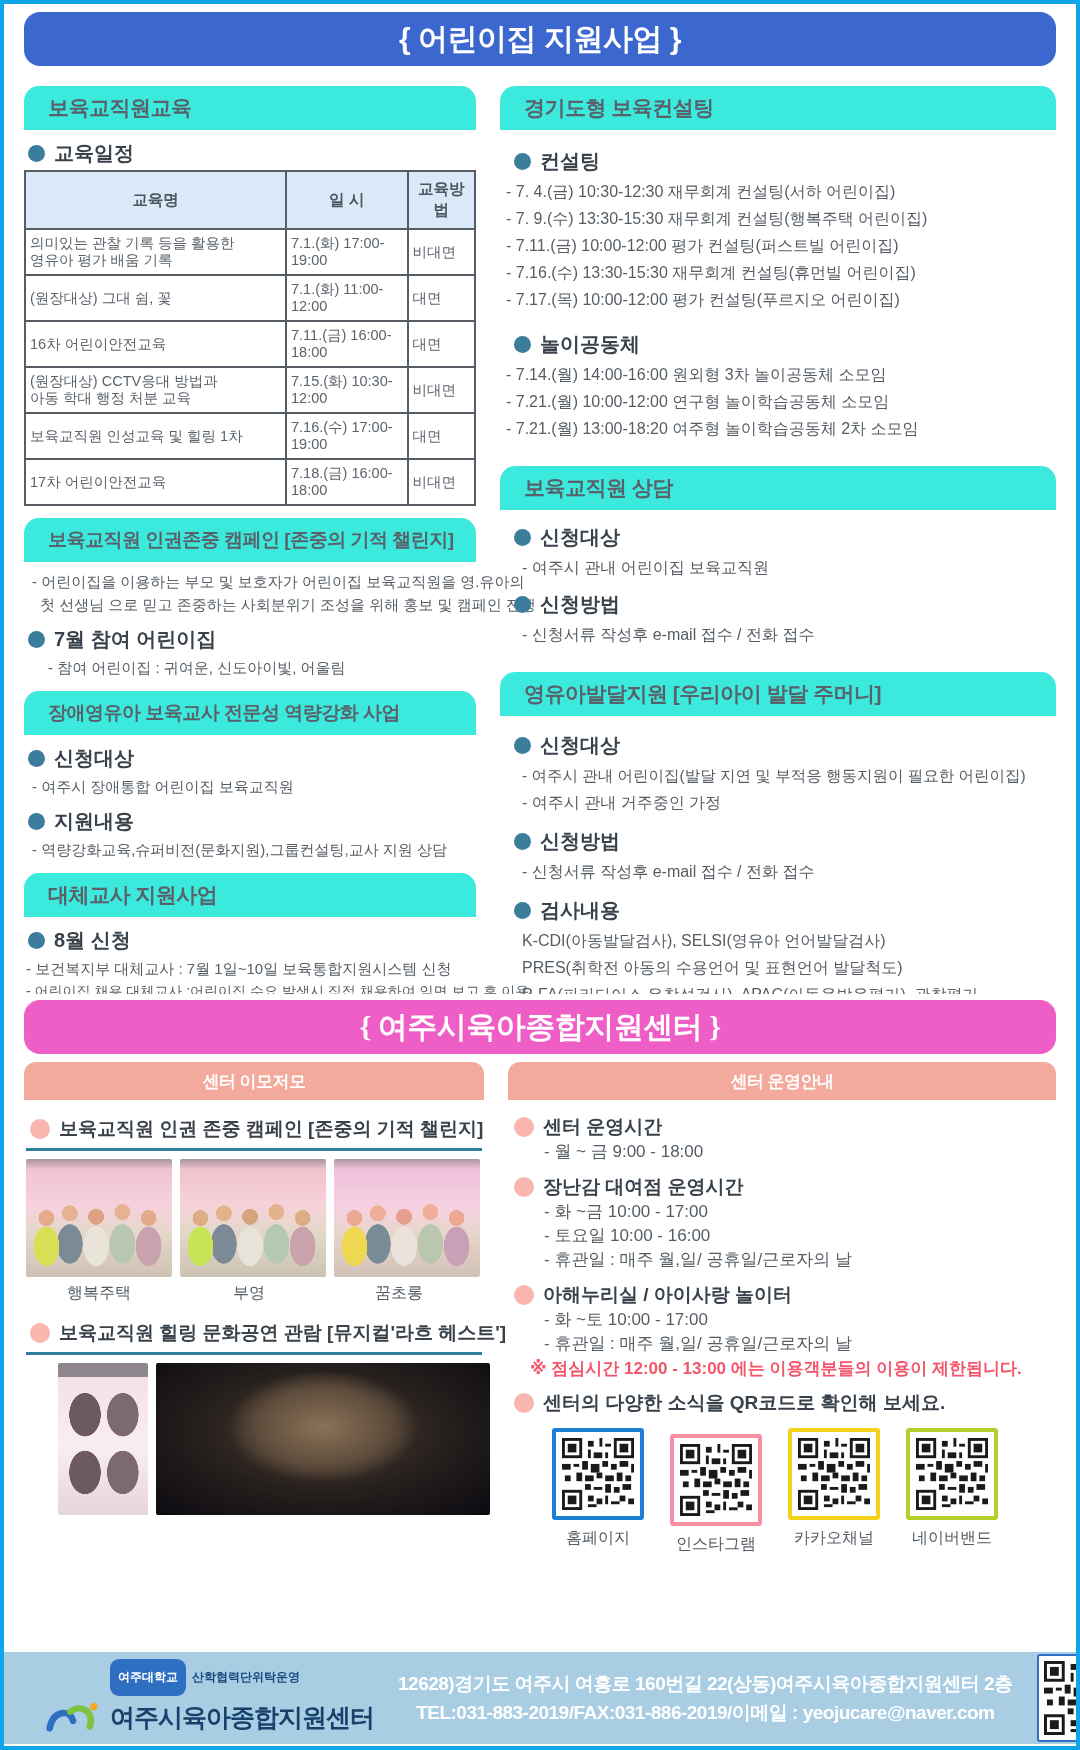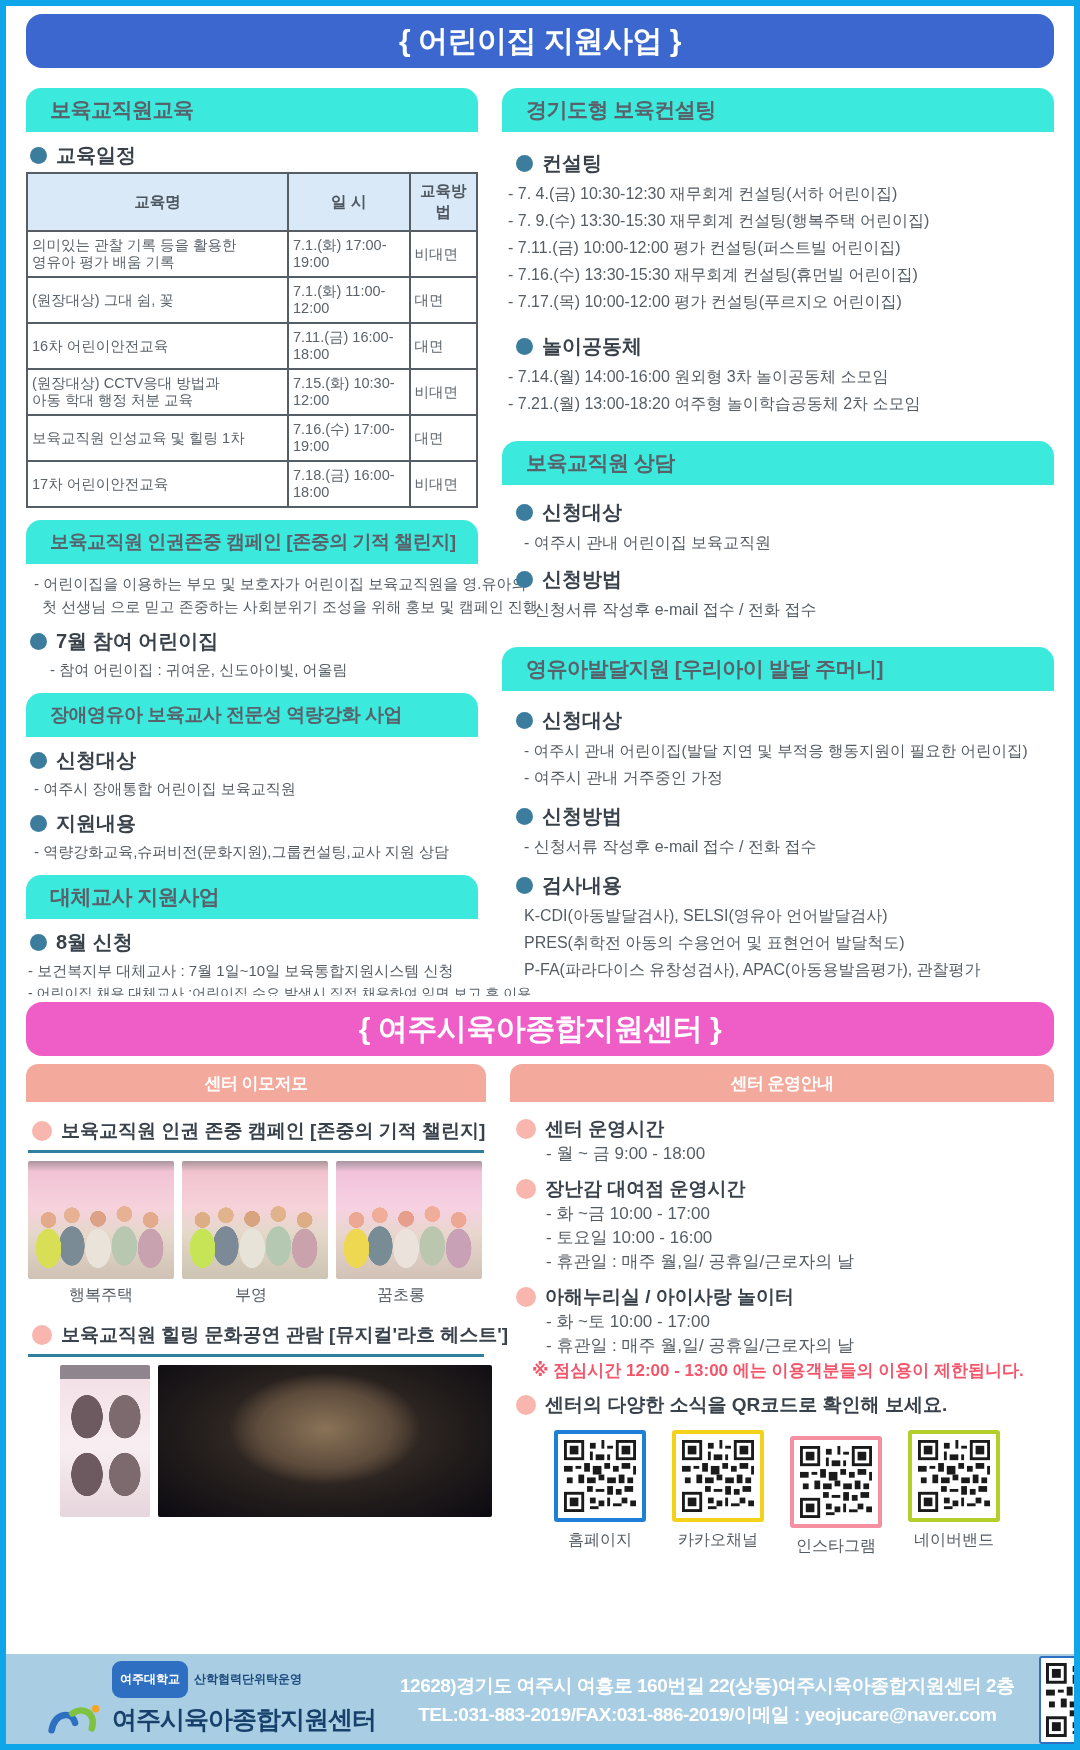--- a/index.html
+++ b/index.html
@@ -1,31 +1,31 @@
 <!DOCTYPE html>
 <html><head>
 <meta charset="utf-8">
 <style>
   * { margin:0; padding:0; box-sizing:border-box; }
   html,body { background:#ffffff; }
   .page {
     position:relative; width:1080px; height:1750px; margin:0 auto;
     background:#ffffff; overflow:hidden;
-    border:6px solid #0ea5e9;
+    border:4px solid #0ea5e9;
     font-family:"Liberation Sans","DejaVu Sans",sans-serif;
     color:#454d55;
   }
   
   .banner {
     margin:8px 20px 0; height:54px; border-radius:16px;
     display:flex; align-items:center; justify-content:center;
     color:#fff; font-weight:bold; font-size:30px; letter-spacing:-0.5px;
   }
   .banner.blue { background:#3b67cf; }
-  .banner.pink { background:#ef5ec7; margin-top:6px; }
+  .banner.pink { background:#ef5ec7; margin-top:6px;font-family:Liberation Serif, serif; }
   
   .cols { display:flex; gap:24px; margin:20px 20px 0; height:908px; overflow:hidden; }
   .col.left  { width:452px; flex:none; }
   .col.right { flex:1; min-width:0; }
   .sec-header {
     background:#3ce9dd; border-radius:15px 15px 0 0; height:44px;
     display:flex; align-items:center; padding:0 24px;
     color:#59616b; font-weight:bold; font-size:21px; letter-spacing:-0.5px; white-space:nowrap;
   }
   .sec-header.fit { font-size:19px; }
@@ -291,20 +291,21 @@
       <div class="item">- 7. 9.(수) 13:30-15:30 재무회계 컨설팅(행복주택 어린이집)</div>
       <div class="item">- 7.11.(금) 10:00-12:00 평가 컨설팅(퍼스트빌 어린이집)</div>
       <div class="item">- 7.16.(수) 13:30-15:30 재무회계 컨설팅(휴먼빌 어린이집)</div>
       <div class="item">- 7.17.(목) 10:00-12:00 평가 컨설팅(푸르지오 어린이집)</div>
 
       <div class="bullet-title gap-lg" style="margin-left:14px">
         <span class="dot"></span>
         <span>놀이공동체</span>
       </div>
       <div class="item">- 7.14.(월) 14:00-16:00 원외형 3차 놀이공동체 소모임</div>
+      <div class="item">- 7.21.(월) 10:00-12:00 연구형 놀이학습공동체 소모임</div>
       <div class="item">- 7.21.(월) 13:00-18:20 여주형 놀이학습공동체 2차 소모임</div>
 
       <div class="sec-header gap-xl">
         <span>보육교직원 상담</span>
       </div>
       <div class="bullet-title" style="margin-left:14px;margin-top:14px">
         <span class="dot"></span>
         <span>신청대상</span>
       </div>
       <div class="item indent">- 여주시 관내 어린이집 보육교직원</div>
@@ -418,36 +419,36 @@
 
       <div class="qr-row">
         <div class="qr-card">
           <div class="qr-frame" style="border-color: rgb(29, 127, 214);">
             <svg class="qr-svg" viewBox="0 0 25 25">
                 <use href="#qrglyph"></use>
               </svg>
           </div>
           <div class="qr-label">홈페이지</div>
         </div>
+        <div class="qr-card qr-stagger">
+          <div class="qr-frame" style="border-color: rgb(245, 144, 162);">
+            <svg class="qr-svg" viewBox="0 0 25 25">
+                <use href="#qrglyph"></use>
+              </svg>
+          </div>
+          <div class="qr-label">인스타그램</div>
+        </div>
         <div class="qr-card">
           <div class="qr-frame" style="border-color: rgb(244, 210, 26);">
             <svg class="qr-svg" viewBox="0 0 25 25">
                 <use href="#qrglyph"></use>
               </svg>
           </div>
           <div class="qr-label">카카오채널</div>
         </div>
-        <div class="qr-card qr-stagger">
-          <div class="qr-frame" style="border-color: rgb(245, 144, 162);">
-            <svg class="qr-svg" viewBox="0 0 25 25">
-                <use href="#qrglyph"></use>
-              </svg>
-          </div>
-          <div class="qr-label">인스타그램</div>
-        </div>
         <div class="qr-card">
           <div class="qr-frame" style="border-color: rgb(180, 207, 44);">
             <svg class="qr-svg" viewBox="0 0 25 25">
                 <use href="#qrglyph"></use>
               </svg>
           </div>
           <div class="qr-label">네이버밴드</div>
         </div>
       </div>
     </div>

